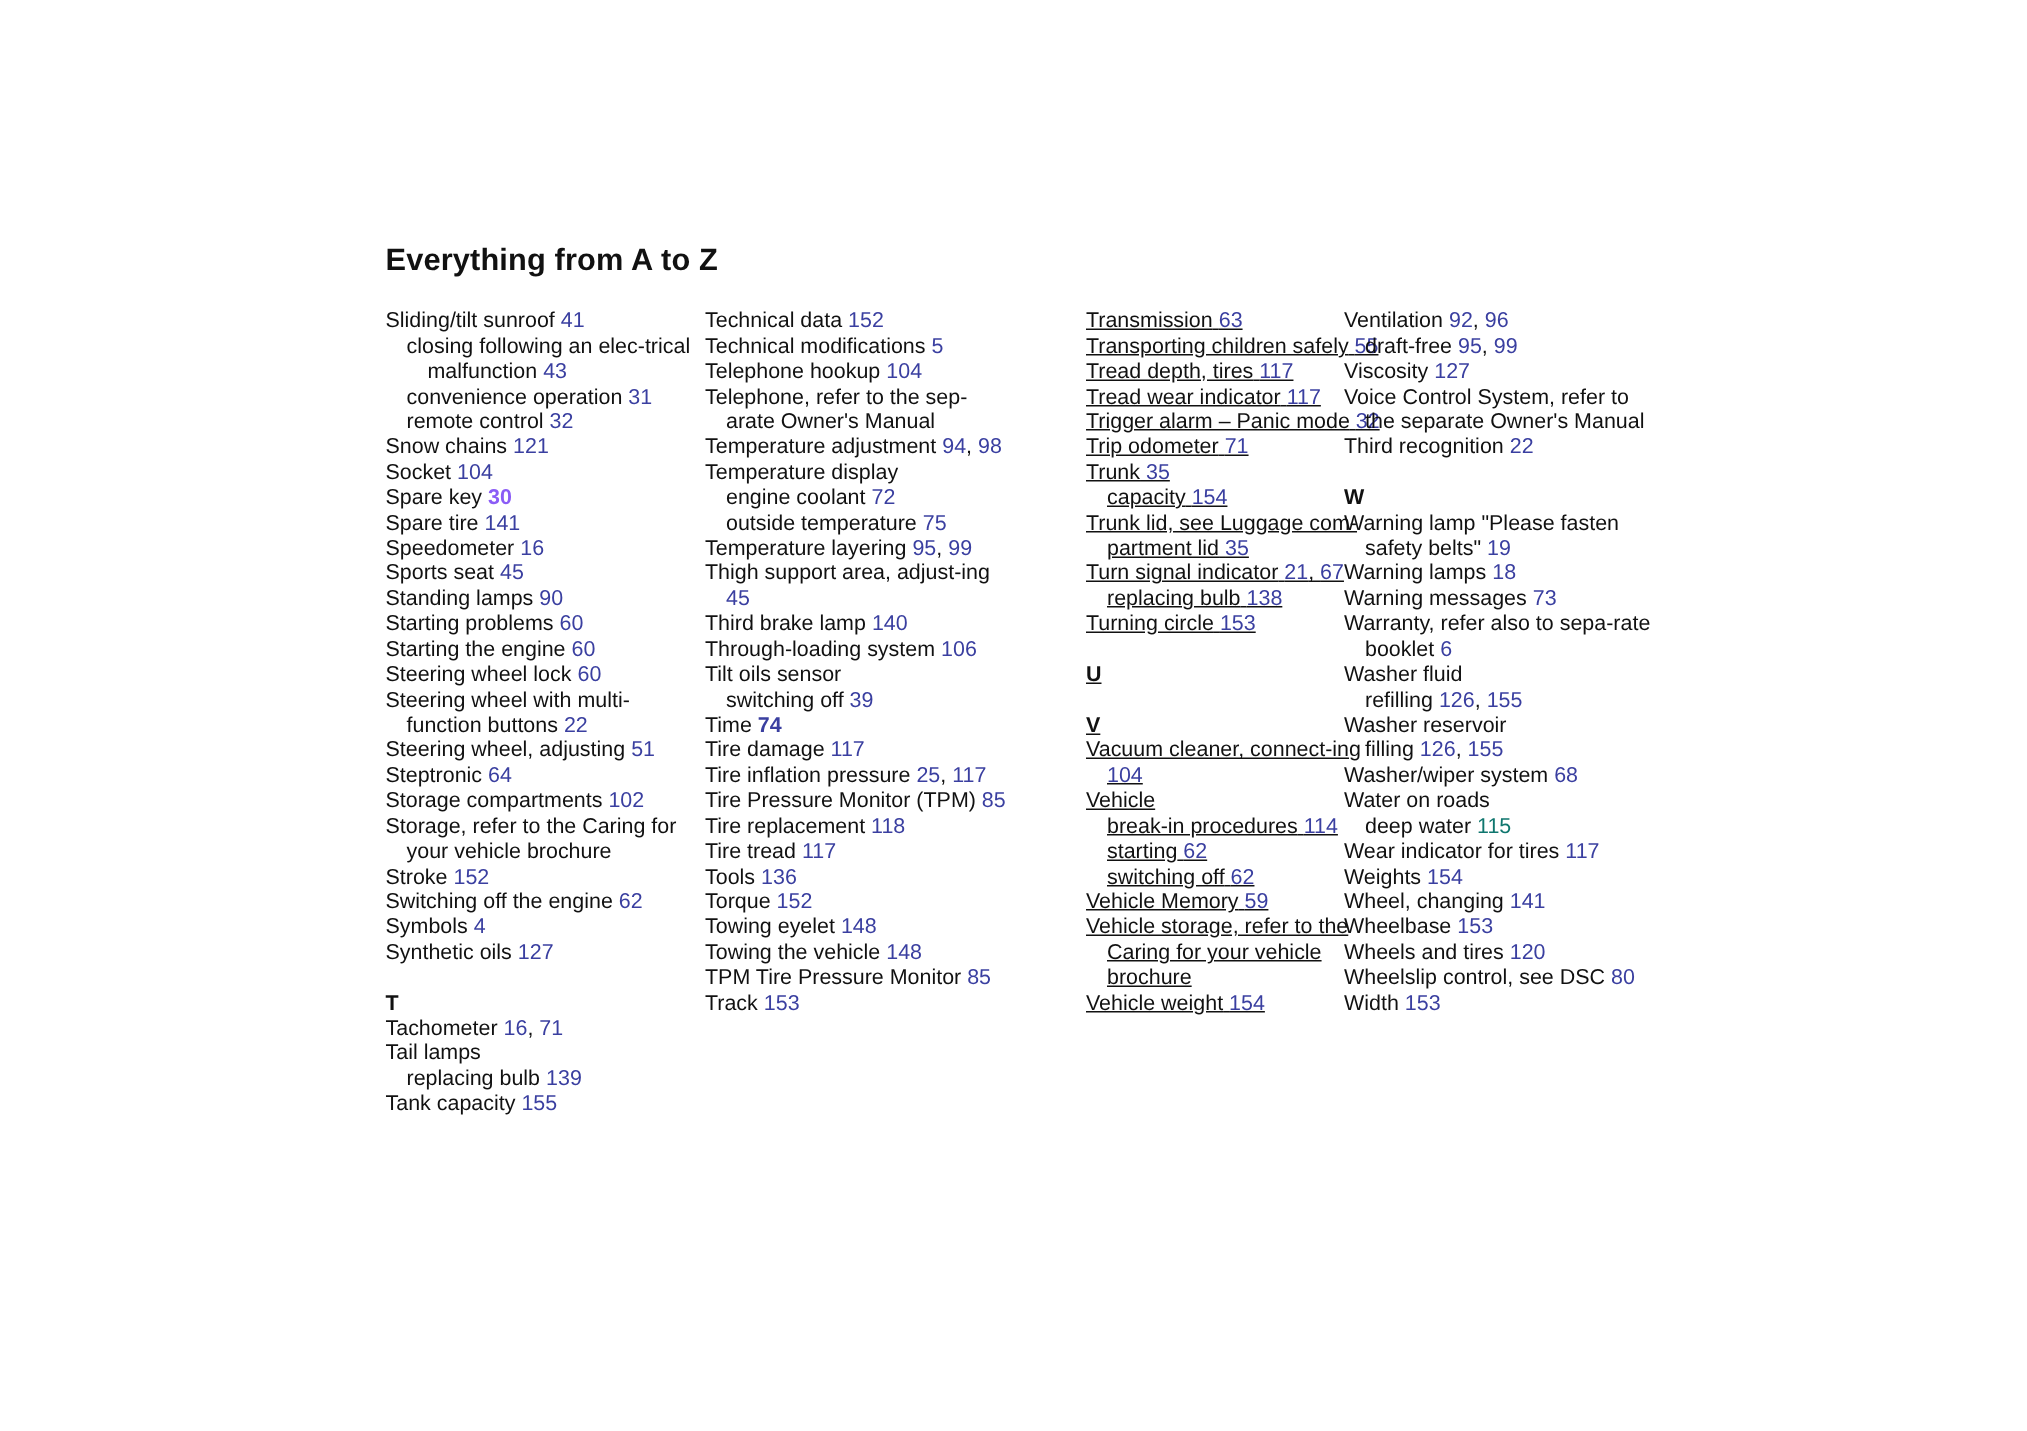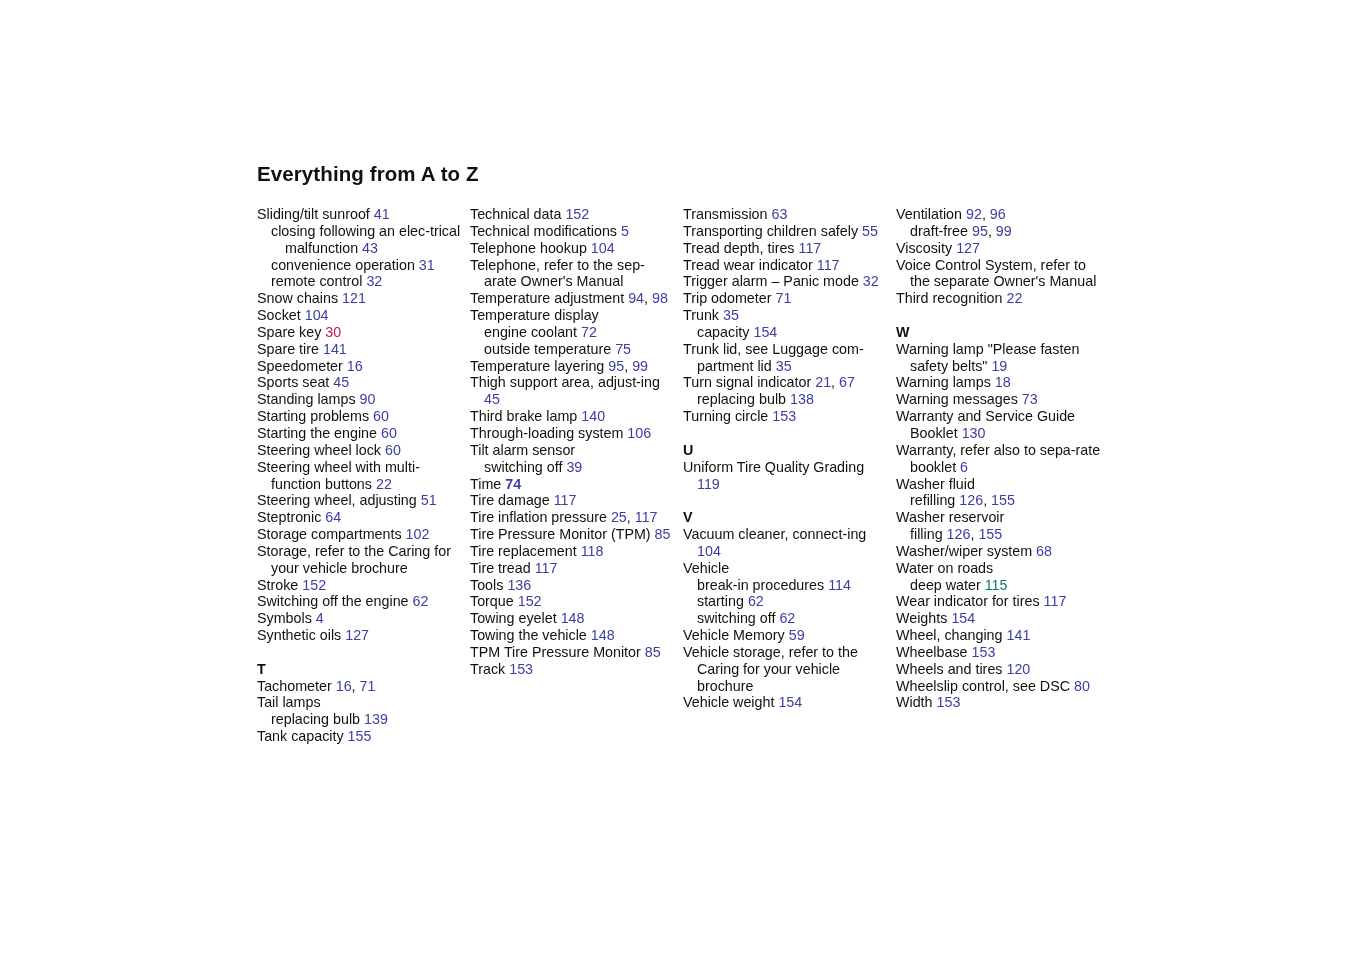--- a/index.html
+++ b/index.html
@@ -12,42 +12,42 @@
       position: absolute; left: 257px; top: 162px;
       font-size: 20.5px; font-weight: bold; letter-spacing: 0.1px; margin: 0;
       color: #111;
     }
     .col {
       position: absolute; top: 206px; width: 205px;
       font-size: 14.3px; line-height: 16.85px;
     }
     .col-1 { left: 257px; }
     .col-2 { left: 470px; }
-    .col-3 { left: 683px; }
+    .col-3 { left: 724px; text-decoration: underline; }
     .col-4 { left: 896px; }
     .entry { padding-left: 14px; text-indent: -14px; white-space: normal; }
     .entry.sub { padding-left: 28px; text-indent: -14px; }
     .page-ref { color: #3a3fa0; cursor: pointer; }
     .sep { color: #111; }
     .spacer { height: 16.85px; }
     .letter { font-weight: bold; }
   </style>
 </head>
 <body>
 
 <h1 class="page-title">Everything from A to Z</h1>
 
 <div class="col col-1">
     <div class="entry"><span>Sliding/tilt sunroof</span> <span class="page-ref" style="color: rgb(58, 63, 160);">41</span></div>
     <div class="entry sub"><span>closing following an elec-trical malfunction</span> <span class="page-ref" style="color: rgb(58, 63, 160);">43</span></div>
     <div class="entry sub"><span>convenience operation</span> <span class="page-ref" style="color: rgb(58, 63, 160);">31</span></div>
     <div class="entry sub"><span>remote control</span> <span class="page-ref" style="color: rgb(58, 63, 160);">32</span></div>
     <div class="entry"><span>Snow chains</span> <span class="page-ref" style="color: rgb(58, 63, 160);">121</span></div>
     <div class="entry"><span>Socket</span> <span class="page-ref" style="color: rgb(58, 63, 160);">104</span></div>
-    <div class="entry"><span>Spare key</span> <span class="page-ref" style="color: #be185d;">30</span></div>
+    <div class="entry"><span>Spare key</span> <span class="page-ref" style="color: #8b5cf6; font-weight: bold;">30</span></div>
     <div class="entry"><span>Spare tire</span> <span class="page-ref" style="color: rgb(58, 63, 160);">141</span></div>
     <div class="entry"><span>Speedometer</span> <span class="page-ref" style="color: rgb(58, 63, 160);">16</span></div>
     <div class="entry"><span>Sports seat</span> <span class="page-ref" style="color: rgb(58, 63, 160);">45</span></div>
     <div class="entry"><span>Standing lamps</span> <span class="page-ref" style="color: rgb(58, 63, 160);">90</span></div>
     <div class="entry"><span>Starting problems</span> <span class="page-ref" style="color: rgb(58, 63, 160);">60</span></div>
     <div class="entry"><span>Starting the engine</span> <span class="page-ref" style="color: rgb(58, 63, 160);">60</span></div>
     <div class="entry"><span>Steering wheel lock</span> <span class="page-ref" style="color: rgb(58, 63, 160);">60</span></div>
     <div class="entry"><span>Steering wheel with multi-function buttons</span> <span class="page-ref" style="color: rgb(58, 63, 160);">22</span></div>
     <div class="entry"><span>Steering wheel, adjusting</span> <span class="page-ref" style="color: rgb(58, 63, 160);">51</span></div>
     <div class="entry"><span>Steptronic</span> <span class="page-ref" style="color: rgb(58, 63, 160); text-align: center;">64</span></div>
@@ -70,21 +70,21 @@
     <div class="entry"><span>Telephone hookup</span> <span class="page-ref" style="color: rgb(58, 63, 160);">104</span></div>
     <div class="entry"><span>Telephone, refer to the sep-arate Owner's Manual</span></div>
     <div class="entry"><span>Temperature adjustment</span> <span class="page-ref" style="color: rgb(58, 63, 160);">94</span><span class="sep">, </span><span class="page-ref" style="color: rgb(58, 63, 160);">98</span></div>
     <div class="entry"><span>Temperature display</span></div>
     <div class="entry sub"><span>engine coolant</span> <span class="page-ref" style="color: rgb(58, 63, 160);">72</span></div>
     <div class="entry sub"><span>outside temperature</span> <span class="page-ref" style="color: rgb(58, 63, 160);">75</span></div>
     <div class="entry"><span>Temperature layering</span> <span class="page-ref" style="color: rgb(58, 63, 160);">95</span><span class="sep">, </span><span class="page-ref" style="color: rgb(58, 63, 160);">99</span></div>
     <div class="entry"><span>Thigh support area, adjust-ing</span> <span class="page-ref" style="color: rgb(58, 63, 160);">45</span></div>
     <div class="entry"><span>Third brake lamp</span> <span class="page-ref" style="color: rgb(58, 63, 160);">140</span></div>
     <div class="entry"><span>Through-loading system</span> <span class="page-ref" style="color: rgb(58, 63, 160);">106</span></div>
-    <div class="entry"><span>Tilt alarm sensor</span></div>
+    <div class="entry"><span>Tilt oils sensor</span></div>
     <div class="entry sub"><span>switching off</span> <span class="page-ref" style="color: rgb(58, 63, 160);">39</span></div>
     <div class="entry"><span>Time</span> <span class="page-ref" style="color: rgb(58, 63, 160); font-weight: bold;">74</span></div>
     <div class="entry"><span>Tire damage</span> <span class="page-ref" style="color: rgb(58, 63, 160);">117</span></div>
     <div class="entry"><span>Tire inflation pressure</span> <span class="page-ref" style="color: rgb(58, 63, 160);">25</span><span class="sep">, </span><span class="page-ref" style="color: rgb(58, 63, 160);">117</span></div>
     <div class="entry"><span>Tire Pressure Monitor (TPM)</span> <span class="page-ref" style="color: rgb(58, 63, 160);">85</span></div>
     <div class="entry"><span>Tire replacement</span> <span class="page-ref" style="color: rgb(58, 63, 160);">118</span></div>
     <div class="entry"><span>Tire tread</span> <span class="page-ref" style="color: rgb(58, 63, 160);">117</span></div>
     <div class="entry"><span>Tools</span> <span class="page-ref" style="color: rgb(58, 63, 160); text-align: center;">136</span></div>
     <div class="entry"><span>Torque</span> <span class="page-ref" style="color: rgb(58, 63, 160);">152</span></div>
     <div class="entry"><span>Towing eyelet</span> <span class="page-ref" style="color: rgb(58, 63, 160);">148</span></div>
@@ -100,21 +100,20 @@
     <div class="entry"><span>Trigger alarm – Panic mode</span> <span class="page-ref" style="color: rgb(58, 63, 160);">32</span></div>
     <div class="entry"><span>Trip odometer</span> <span class="page-ref" style="color: rgb(58, 63, 160);">71</span></div>
     <div class="entry"><span>Trunk</span> <span class="page-ref" style="color: rgb(58, 63, 160);">35</span></div>
     <div class="entry sub"><span>capacity</span> <span class="page-ref" style="color: rgb(58, 63, 160);">154</span></div>
     <div class="entry"><span>Trunk lid, see Luggage com-partment lid</span> <span class="page-ref" style="color: rgb(58, 63, 160);">35</span></div>
     <div class="entry"><span>Turn signal indicator</span> <span class="page-ref" style="color: rgb(58, 63, 160);">21</span><span class="sep">, </span><span class="page-ref" style="color: rgb(58, 63, 160);">67</span></div>
     <div class="entry sub"><span>replacing bulb</span> <span class="page-ref" style="color: rgb(58, 63, 160);">138</span></div>
     <div class="entry"><span>Turning circle</span> <span class="page-ref" style="color: rgb(58, 63, 160);">153</span></div>
     <div class="spacer"></div>
     <div class="letter">U</div>
-    <div class="entry"><span>Uniform Tire Quality Grading</span> <span class="page-ref" style="color: rgb(58, 63, 160);">119</span></div>
     <div class="spacer"></div>
     <div class="letter">V</div>
     <div class="entry"><span>Vacuum cleaner, connect-ing</span> <span class="page-ref" style="color: rgb(58, 63, 160);">104</span></div>
     <div class="entry"><span>Vehicle</span></div>
     <div class="entry sub"><span>break-in procedures</span> <span class="page-ref" style="color: rgb(58, 63, 160);">114</span></div>
     <div class="entry sub"><span>starting</span> <span class="page-ref" style="color: rgb(58, 63, 160);">62</span></div>
     <div class="entry sub"><span>switching off</span> <span class="page-ref" style="color: rgb(58, 63, 160);">62</span></div>
     <div class="entry"><span>Vehicle Memory</span> <span class="page-ref" style="color: rgb(58, 63, 160);">59</span></div>
     <div class="entry"><span>Vehicle storage, refer to the Caring for your vehicle brochure</span></div>
     <div class="entry"><span>Vehicle weight</span> <span class="page-ref" style="color: rgb(58, 63, 160);">154</span></div>
@@ -123,21 +122,20 @@
     <div class="entry"><span>Ventilation</span> <span class="page-ref" style="color: rgb(58, 63, 160);">92</span><span class="sep">, </span><span class="page-ref" style="color: rgb(58, 63, 160);">96</span></div>
     <div class="entry sub"><span>draft-free</span> <span class="page-ref" style="color: rgb(58, 63, 160);">95</span><span class="sep">, </span><span class="page-ref" style="color: rgb(58, 63, 160);">99</span></div>
     <div class="entry"><span>Viscosity</span> <span class="page-ref" style="color: rgb(58, 63, 160);">127</span></div>
     <div class="entry"><span>Voice Control System, refer to the separate Owner's Manual</span></div>
     <div class="entry"><span>Third recognition</span> <span class="page-ref" style="color: rgb(58, 63, 160);">22</span></div>
     <div class="spacer"></div>
     <div class="letter">W</div>
     <div class="entry"><span>Warning lamp "Please fasten safety belts"</span> <span class="page-ref" style="color: rgb(58, 63, 160);">19</span></div>
     <div class="entry"><span>Warning lamps</span> <span class="page-ref" style="color: rgb(58, 63, 160);">18</span></div>
     <div class="entry"><span>Warning messages</span> <span class="page-ref" style="color: rgb(58, 63, 160);">73</span></div>
-    <div class="entry"><span>Warranty and Service Guide Booklet</span> <span class="page-ref" style="color: rgb(58, 63, 160);">130</span></div>
     <div class="entry"><span>Warranty, refer also to sepa-rate booklet</span> <span class="page-ref" style="color: rgb(58, 63, 160);">6</span></div>
     <div class="entry"><span>Washer fluid</span></div>
     <div class="entry sub"><span>refilling</span> <span class="page-ref" style="color: rgb(58, 63, 160);">126</span><span class="sep">, </span><span class="page-ref" style="color: rgb(58, 63, 160);">155</span></div>
     <div class="entry"><span>Washer reservoir</span></div>
     <div class="entry sub"><span>filling</span> <span class="page-ref" style="color: rgb(58, 63, 160);">126</span><span class="sep">, </span><span class="page-ref" style="color: rgb(58, 63, 160);">155</span></div>
     <div class="entry"><span>Washer/wiper system</span> <span class="page-ref" style="color: rgb(58, 63, 160);">68</span></div>
     <div class="entry"><span>Water on roads</span></div>
     <div class="entry sub"><span>deep water</span> <span class="page-ref" style="color: #0f766e;">115</span></div>
     <div class="entry"><span>Wear indicator for tires</span> <span class="page-ref" style="color: rgb(58, 63, 160);">117</span></div>
     <div class="entry"><span>Weights</span> <span class="page-ref" style="color: rgb(58, 63, 160);">154</span></div>

